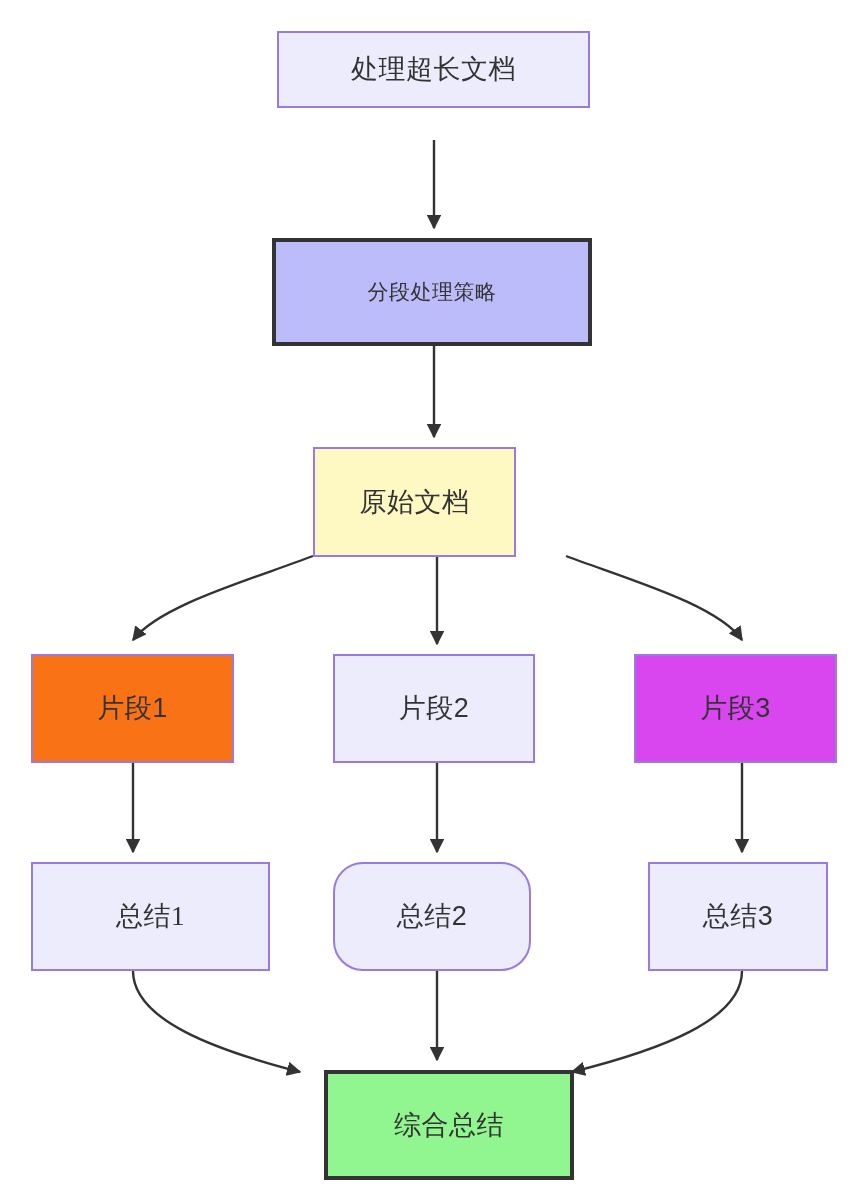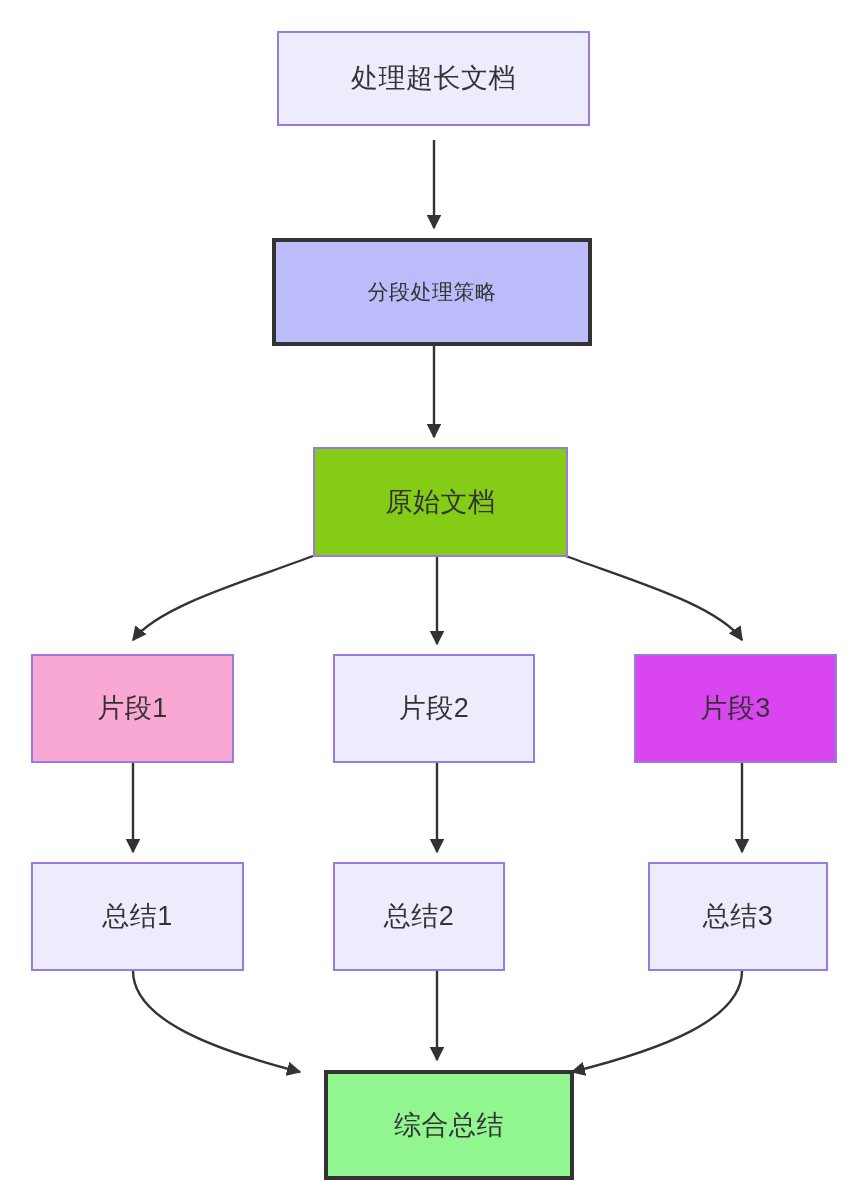--- a/index.html
+++ b/index.html
@@ -82,42 +82,42 @@
         <path d="M 133 763 L 133 852" marker-end="url(#arrowhead)" stroke-linecap="butt"></path>
         <path d="M 437 763 L 437 852" marker-end="url(#arrowhead)" stroke-linecap="butt"></path>
         <path d="M 742 763 L 742 852" marker-end="url(#arrowhead)" stroke-linecap="butt"></path>
         <path d="M 133 971 C 133 1020, 215 1050, 300 1072" marker-end="url(#arrowhead)" stroke-linecap="butt"></path>
         <path d="M 437 971 L 437 1060" marker-end="url(#arrowhead)" stroke-linecap="butt"></path>
         <path d="M 742 971 C 742 1020, 660 1050, 572 1072" marker-end="url(#arrowhead)" stroke-linecap="butt"></path>
       </g>
   </svg>
 
   <div id="node-layer">
-      <div class="node style-normal" style="left: 277px; top: 31px; width: 313px; height: 95px; background: rgb(236, 236, 253); border-color: rgb(154, 121, 224); color: rgb(51, 51, 51);">
+      <div class="node style-normal" style="left: 277px; top: 31px; width: 313px; height: 77px; background: rgb(236, 236, 253); border-color: rgb(154, 121, 224); color: rgb(51, 51, 51);">
         <span class="node-label">处理超长文档</span>
       </div>
       <div class="node style-highlight" style="left: 272px; top: 238px; width: 320px; height: 108px; background: rgb(188, 188, 250); border-color: rgb(51, 51, 51); color: rgb(51, 51, 51);">
         <span class="node-label">分段处理策略</span>
       </div>
-      <div class="node style-normal" style="left: 313px; top: 447px; width: 255px; height: 110px; background: #84cc16; border-color: rgb(154, 121, 224); color: rgb(51, 51, 51);">
+      <div class="node style-normal" style="left: 313px; top: 447px; width: 203px; height: 110px; background: #fef9c3; border-color: rgb(154, 121, 224); color: rgb(51, 51, 51);">
         <span class="node-label">原始文档</span>
       </div>
-      <div class="node style-normal" style="left: 31px; top: 654px; width: 203px; height: 109px; background: #f9a8d4; border-color: rgb(154, 121, 224); color: rgb(51, 51, 51);">
+      <div class="node style-normal" style="left: 31px; top: 654px; width: 203px; height: 109px; background: #f97316; border-color: rgb(154, 121, 224); color: rgb(51, 51, 51);">
         <span class="node-label">片段1</span>
       </div>
       <div class="node style-normal" style="left: 333px; top: 654px; width: 202px; height: 109px; background: rgb(236, 236, 253); border-color: rgb(154, 121, 224); color: rgb(51, 51, 51); align-items: center;">
         <span class="node-label">片段2</span>
       </div>
       <div class="node style-normal" style="left: 634px; top: 654px; width: 203px; height: 109px; background: #d946ef; border-color: rgb(154, 121, 224); color: rgb(51, 51, 51);">
         <span class="node-label">片段3</span>
       </div>
-      <div class="node style-normal" style="left: 31px; top: 862px; width: 213px; height: 109px; background: rgb(236, 236, 253); border-color: rgb(154, 121, 224); color: rgb(51, 51, 51);">
+      <div class="node style-normal" style="left: 31px; top: 862px; width: 239px; height: 109px; background: rgb(236, 236, 253); border-color: rgb(154, 121, 224); color: rgb(51, 51, 51); font-family: Liberation Serif, serif;">
         <span class="node-label">总结1</span>
       </div>
-      <div class="node style-normal" style="left: 333px; top: 862px; width: 172px; height: 109px; background: rgb(236, 236, 253); border-color: rgb(154, 121, 224); color: rgb(51, 51, 51);">
+      <div class="node style-normal" style="left: 333px; top: 862px; width: 198px; height: 109px; background: rgb(236, 236, 253); border-color: rgb(154, 121, 224); color: rgb(51, 51, 51); border-radius: 30px;">
         <span class="node-label">总结2</span>
       </div>
       <div class="node style-normal" style="left: 648px; top: 862px; width: 180px; height: 109px; background: rgb(236, 236, 253); border-color: rgb(154, 121, 224); color: rgb(51, 51, 51); justify-content: center;">
         <span class="node-label">总结3</span>
       </div>
       <div class="node style-result" style="left: 308px; top: 1070px; width: 250px; height: 110px; background: rgb(145, 245, 144); border-color: rgb(51, 51, 51); color: rgb(51, 51, 51);">
         <span class="node-label">综合总结</span>
       </div>
     </div>
 

